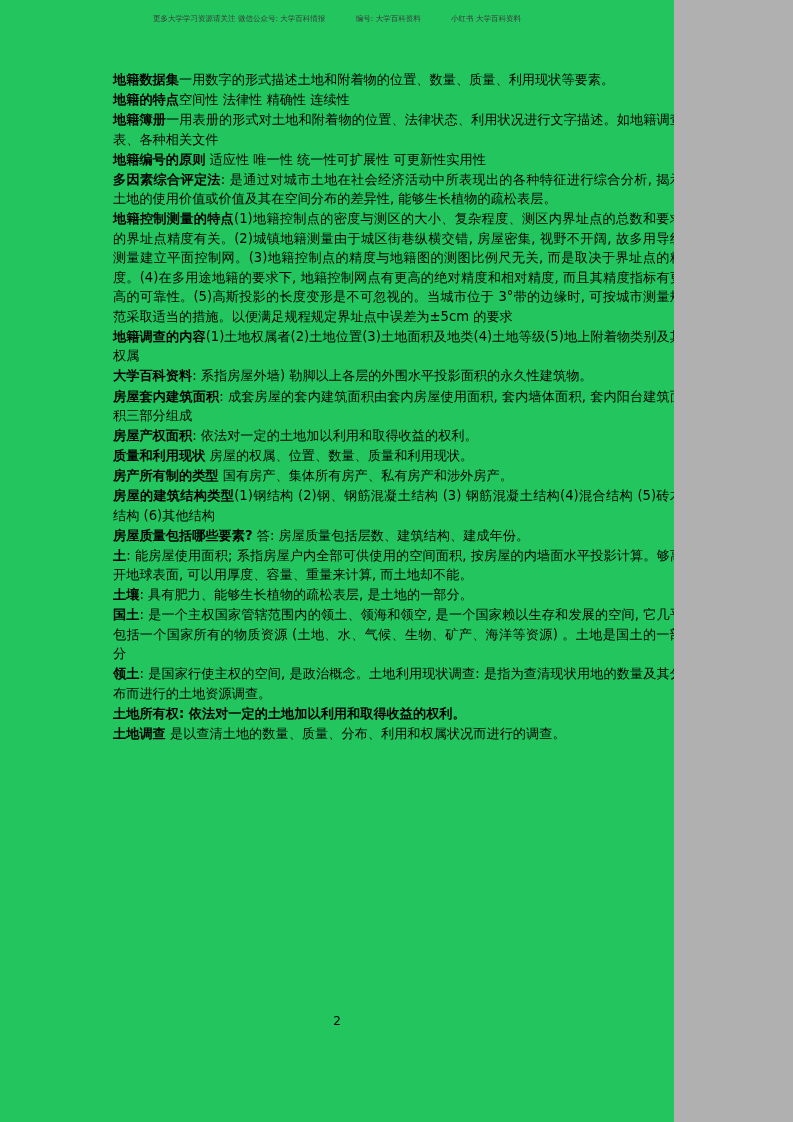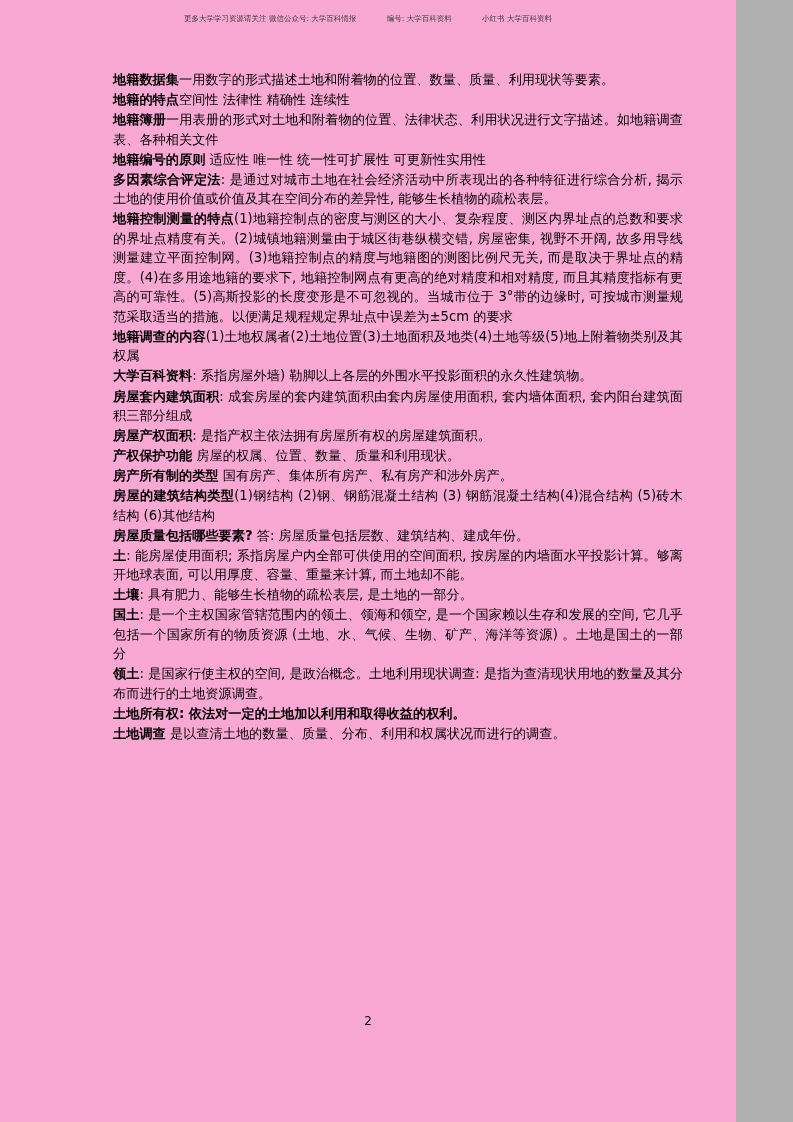--- a/index.html
+++ b/index.html
@@ -4,23 +4,23 @@
 <style>
   html, body {
     margin: 0;
     padding: 0;
     background: #b0b0b0;
   }
   body {
     font-family: "DejaVu Sans", "Liberation Sans", sans-serif;
   }
   .page {
-    width: 736px;
+    width: 674px;
     height: 1122px;
-    background: #f9a8d4;
+    background: #22c55e;
     position: relative;
     box-sizing: border-box;
     overflow: hidden;
   }
   .header-bar {
     position: absolute;
     top: 14px;
     left: 0;
     width: 100%;
     text-align: center;
@@ -74,22 +74,22 @@
   <div class="content" id="body-container">
       <div class="para"><span class="b">地籍数据集</span><span>一用数字的形式描述土地和附着物的位置、数量、质量、利用现状等要素。</span></div>
       <div class="para"><span class="b">地籍的特点</span><span>空间性 法律性 精确性 连续性</span></div>
       <div class="para"><span class="b">地籍簿册</span><span>一用表册的形式对土地和附着物的位置、法律状态、利用状况进行文字描述。如地籍调查表、各种相关文件</span></div>
       <div class="para"><span class="b">地籍编号的原则</span><span> 适应性 唯一性 统一性可扩展性 可更新性实用性</span></div>
       <div class="para"><span class="b">多因素综合评定法</span><span>: 是通过对城市土地在社会经济活动中所表现出的各种特征进行综合分析, 揭示土地的使用价值或价值及其在空间分布的差异性, 能够生长植物的疏松表层。</span></div>
       <div class="para"><span class="b">地籍控制测量的特点</span><span>(1)地籍控制点的密度与测区的大小、复杂程度、测区内界址点的总数和要求的界址点精度有关。(2)城镇地籍测量由于城区街巷纵横交错, 房屋密集, 视野不开阔, 故多用导线测量建立平面控制网。(3)地籍控制点的精度与地籍图的测图比例尺无关, 而是取决于界址点的精度。(4)在多用途地籍的要求下, 地籍控制网点有更高的绝对精度和相对精度, 而且其精度指标有更高的可靠性。(5)高斯投影的长度变形是不可忽视的。当城市位于 3°带的边缘时, 可按城市测量规范采取适当的措施。以便满足规程规定界址点中误差为±5cm 的要求</span></div>
       <div class="para"><span class="b">地籍调查的内容</span><span>(1)土地权属者(2)土地位置(3)土地面积及地类(4)土地等级(5)地上附着物类别及其权属</span></div>
       <div class="para"><span class="b">大学百科资料</span><span>: 系指房屋外墙) 勒脚以上各层的外围水平投影面积的永久性建筑物。</span></div>
       <div class="para"><span class="b">房屋套内建筑面积</span><span>: 成套房屋的套内建筑面积由套内房屋使用面积, 套内墙体面积, 套内阳台建筑面积三部分组成</span></div>
-      <div class="para"><span class="b">房屋产权面积</span><span>: 是指产权主依法拥有房屋所有权的房屋建筑面积。</span></div>
-      <div class="para"><span class="b">产权保护功能</span><span>    房屋的权属、位置、数量、质量和利用现状。</span></div>
+      <div class="para"><span class="b">房屋产权面积</span><span>: 依法对一定的土地加以利用和取得收益的权利。</span></div>
+      <div class="para"><span class="b">质量和利用现状</span><span>    房屋的权属、位置、数量、质量和利用现状。</span></div>
       <div class="para"><span class="b">房产所有制的类型</span><span>    国有房产、集体所有房产、私有房产和涉外房产。</span></div>
       <div class="para"><span class="b">房屋的建筑结构类型</span><span>(1)钢结构        (2)钢、钢筋混凝土结构            (3) 钢筋混凝土结构(4)混合结构      (5)砖木结构      (6)其他结构</span></div>
       <div class="para"><span class="b">房屋质量包括哪些要素?</span><span> 答: 房屋质量包括层数、建筑结构、建成年份。</span></div>
       <div class="para"><span class="b">土</span><span>: 能房屋使用面积; 系指房屋户内全部可供使用的空间面积, 按房屋的内墙面水平投影计算。够离开地球表面, 可以用厚度、容量、重量来计算, 而土地却不能。</span></div>
       <div class="para"><span class="b">土壤</span><span>: 具有肥力、能够生长植物的疏松表层, 是土地的一部分。</span></div>
       <div class="para"><span class="b">国土</span><span>: 是一个主权国家管辖范围内的领土、领海和领空, 是一个国家赖以生存和发展的空间, 它几乎包括一个国家所有的物质资源 (土地、水、气候、生物、矿产、海洋等资源) 。土地是国土的一部分</span></div>
       <div class="para"><span class="b">领土</span><span>: 是国家行使主权的空间, 是政治概念。土地利用现状调查: 是指为查清现状用地的数量及其分布而进行的土地资源调查。</span></div>
       <div class="para"><span class="b">土地所有权: 依法对一定的土地加以利用和取得收益的权利。</span></div>
       <div class="para"><span class="b">土地调查</span><span>  是以查清土地的数量、质量、分布、利用和权属状况而进行的调查。</span></div>
     </div>

